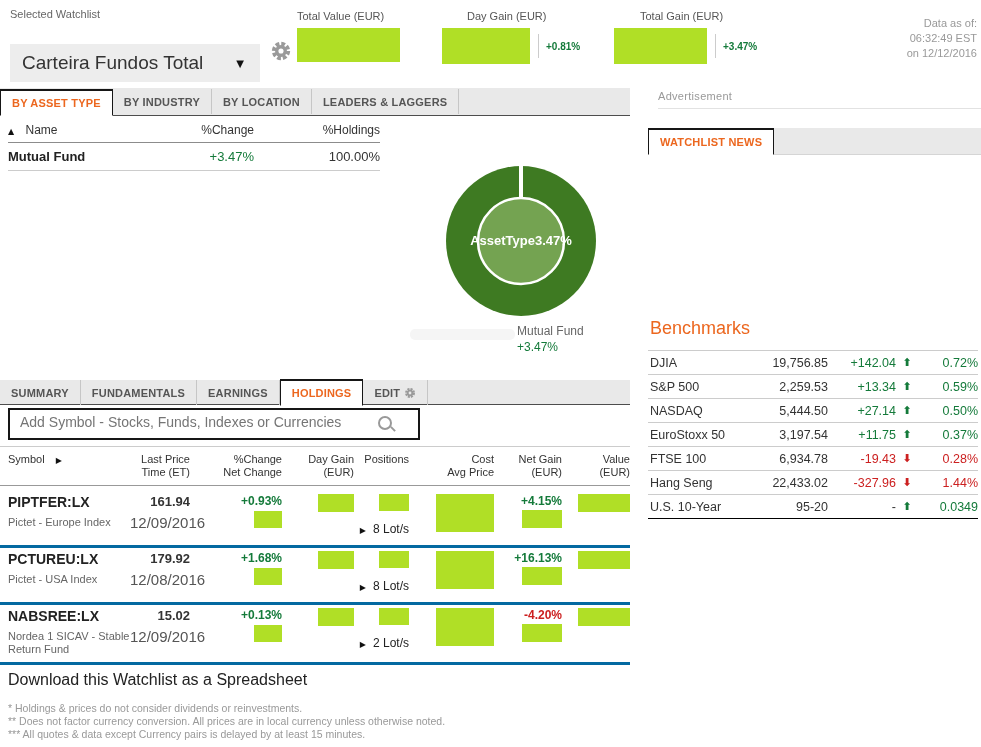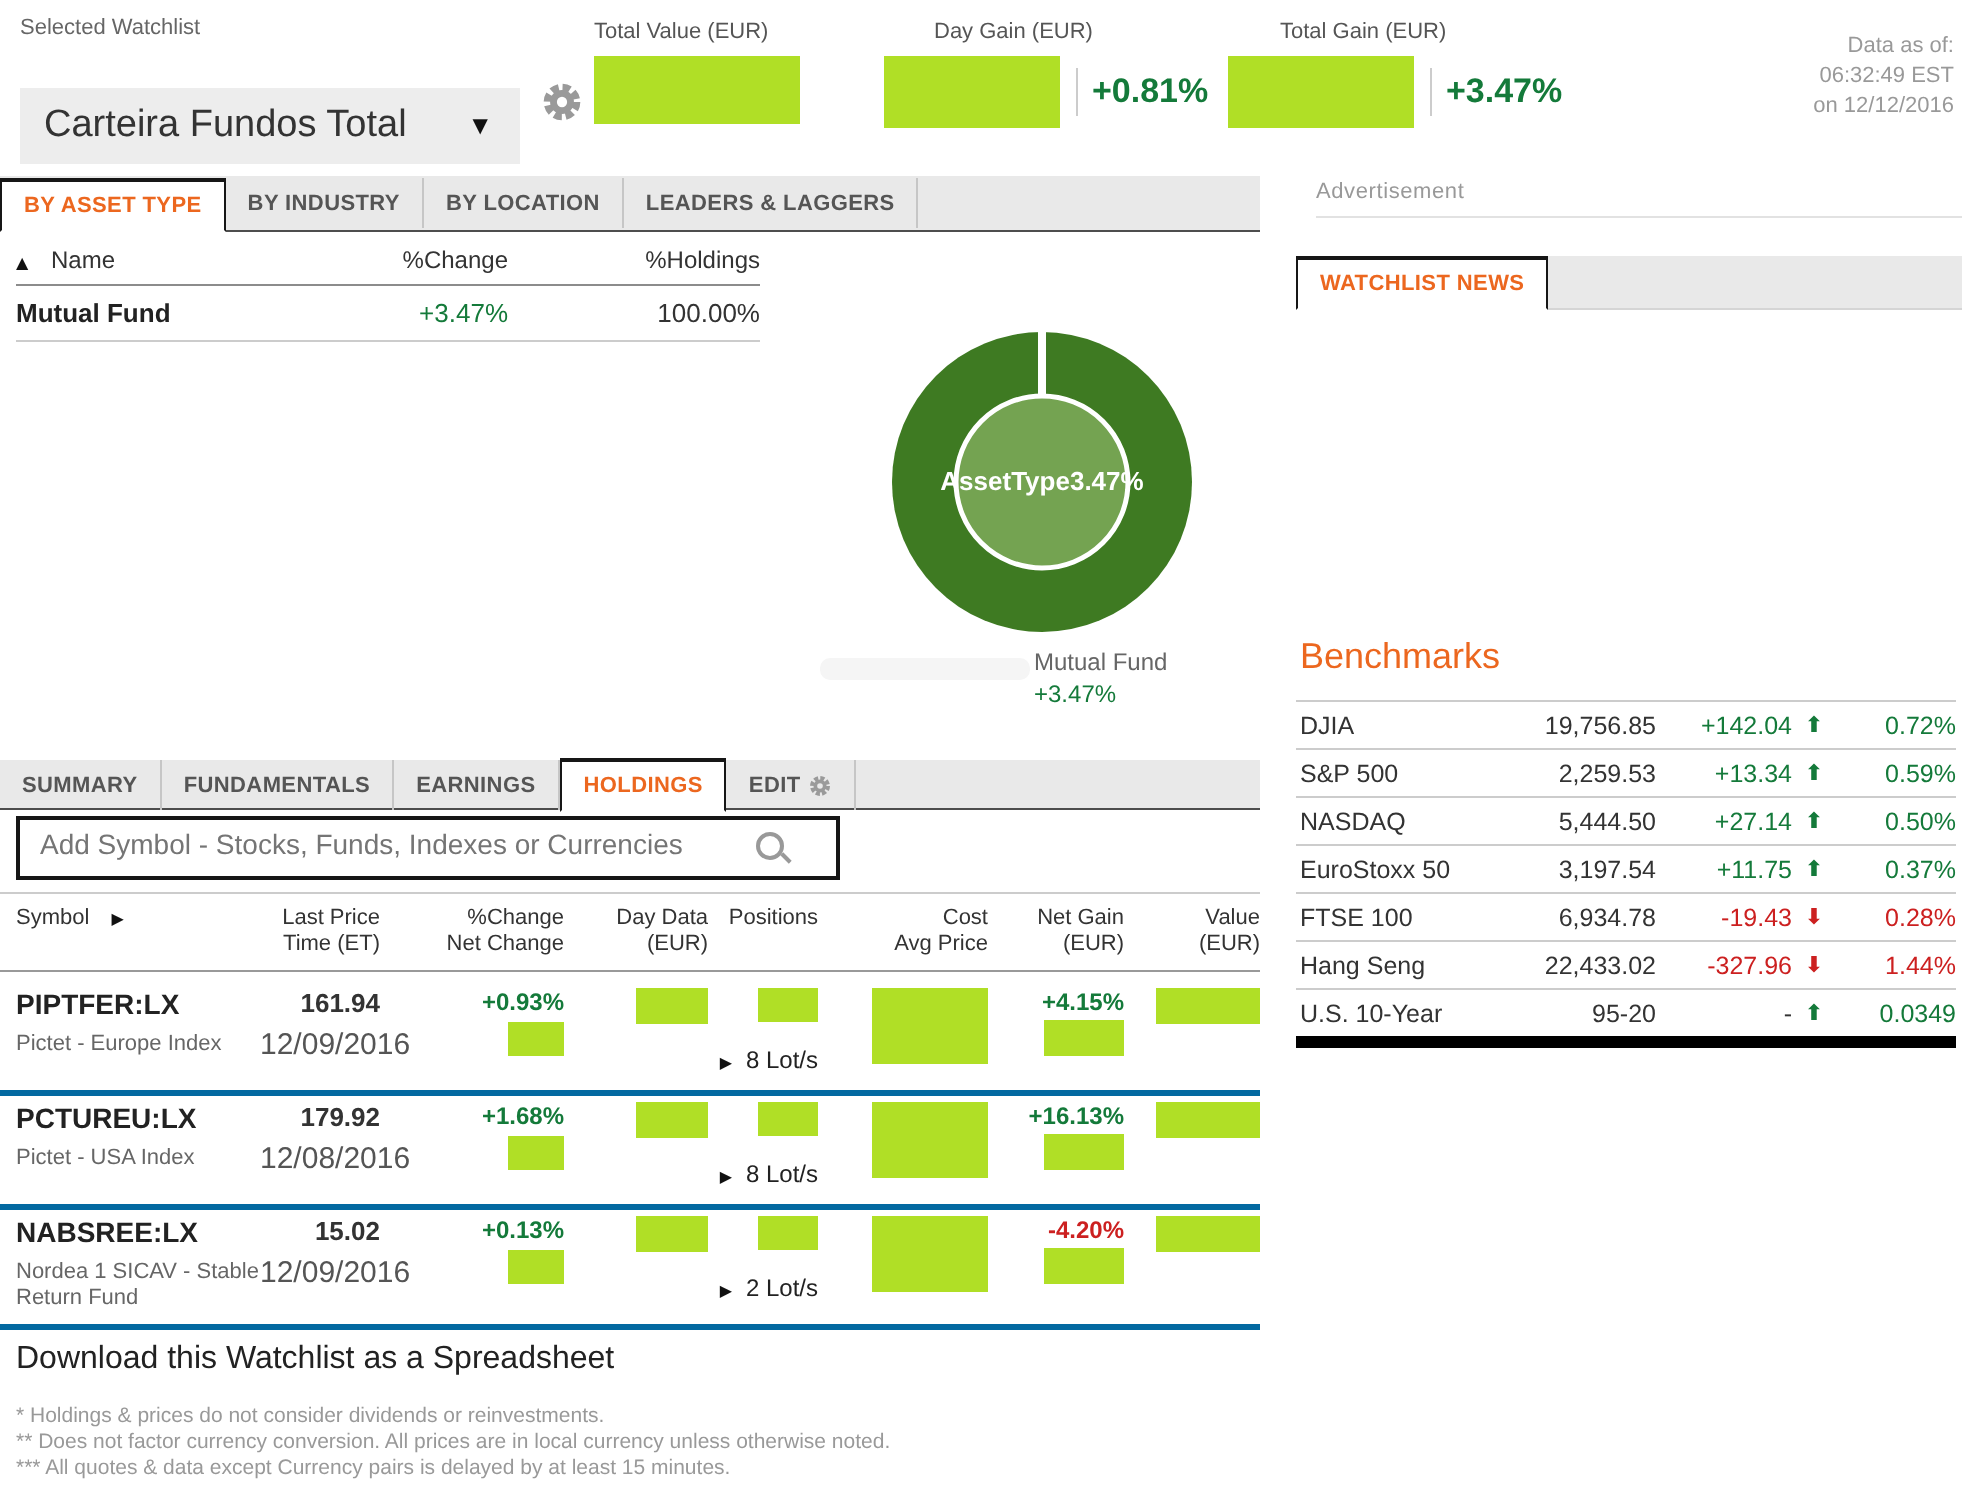--- a/index.html
+++ b/index.html
@@ -14,21 +14,21 @@
   .wl-select .wl-name{font-size:19px;color:#333;padding-left:12px;flex:1;white-space:nowrap;}
   .wl-select .caret{font-size:10px;color:#111;padding-right:16px;font-family:"DejaVu Sans",sans-serif;}
   .gear-btn{position:absolute;left:269px;top:40px;width:24px;height:24px;border:none;background:transparent;padding:0;cursor:pointer;}
   .stat{position:absolute;top:10px;}
   .stat-lbl{font-size:11px;color:#555;margin-bottom:6px;}
   .stat-row{display:flex;align-items:center;}
   .redact{display:inline-block;background:#b0df26;}
   .bx-total{width:103px;height:34px;}
   .bx-stat{width:88px;height:36px;}
   .stat-sep{border-left:1px solid #ccc;height:24px;margin:0 7px 0 8px;}
-  .stat-pct{font-size:17px;font-weight:bold;}
+  .stat-pct{font-size:10px;font-weight:bold;}
   .pos{color:#147a3a;}
   .neg{color:#cc2020;}
   .neutral{color:#333;}
   .data-asof{position:absolute;right:4px;top:16px;text-align:right;font-size:11px;color:#999;line-height:15px;}
 
   
   .tabstrip{display:flex;align-items:center;background:#e9e9e9;border-bottom:1px solid #4d4d4d;}
   .tab{font-size:11px;font-weight:bold;color:#555;padding:7px 11px 6px;border-right:1px solid #c6c6c6;
        letter-spacing:.2px;white-space:nowrap;cursor:pointer;display:flex;align-items:center;gap:4px;}
   .tab.active{background:#fff;color:#ec671f;border:1px solid #161616;border-top-width:2px;border-bottom:1px solid #fff;
@@ -95,21 +95,21 @@
   .right{position:absolute;left:648px;top:88px;width:333px;height:659px;}
   .ad-label{position:absolute;left:10px;top:2px;width:323px;font-size:11px;color:#999;letter-spacing:.3px;
             padding-bottom:6px;border-bottom:1px solid #e2e2e2;}
   .news-tabs{position:absolute;left:0;top:40px;width:333px;border-bottom-color:#d5d5d5;}
   .news-msg{position:absolute;left:0;top:92px;width:333px;text-align:center;font-size:15px;font-weight:bold;
             color:#b3b3b3;line-height:20px;}
   .bmk-title{position:absolute;left:2px;top:230px;font-size:18px;color:#ec671f;}
   .bmk-table{position:absolute;left:0;top:262px;width:330px;}
   .bmk-row{display:grid;grid-template-columns:118px 62px 68px 22px 60px;align-items:center;
            border-top:1px solid #ccc;height:23px;font-size:12.5px;}
-  .bmk-row:last-child{border-bottom:6px solid #000000;}
+  .bmk-row:last-child{border-bottom:1px solid #000000;}
   .bmk-name{color:#333;cursor:pointer;padding-left:2px;}
   .bmk-val{text-align:right;color:#333;}
   .bmk-chg,.bmk-pct{text-align:right;}
   .bmk-arrow{text-align:center;font-size:11px;font-weight:bold;font-family:"DejaVu Sans",sans-serif;}
 </style>
 </head>
 <body>
 
 <div class="page">
 
@@ -233,21 +233,21 @@
       </div>
       <div class="c">
           <div>Last Price</div>
           <div>Time (ET)</div>
         </div>
       <div class="c">
           <div>%Change</div>
           <div>Net Change</div>
         </div>
       <div class="c">
-          <div>Day Data</div>
+          <div>Day Gain</div>
           <div>(EUR)</div>
         </div>
       <div class="c">
           <div>Positions</div>
         </div>
       <div class="c">
           <div>Cost</div>
           <div>Avg Price</div>
         </div>
       <div class="c">

